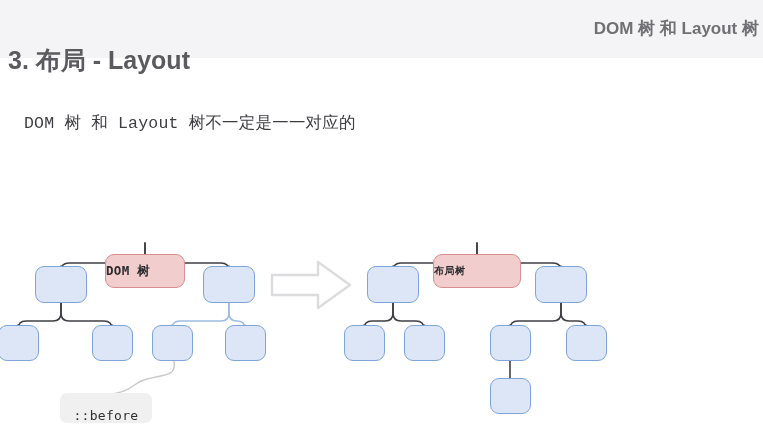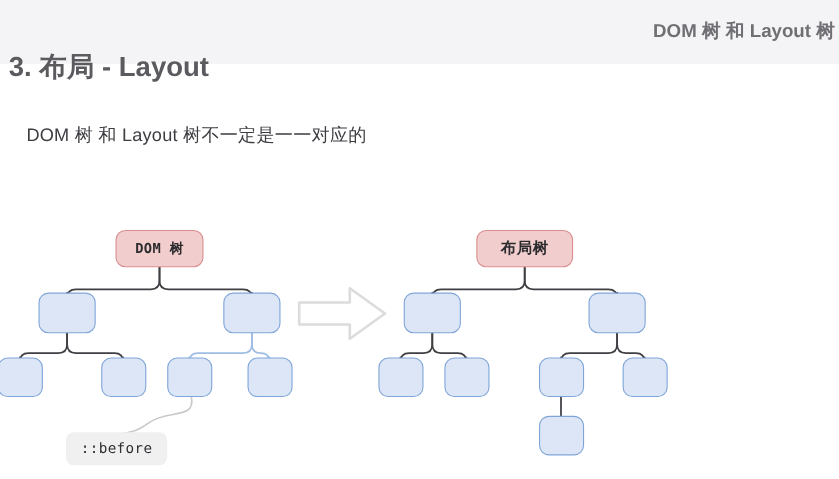--- a/index.html
+++ b/index.html
@@ -44,21 +44,21 @@
     font-weight: bold;
     color: #6f6f74;
     white-space: nowrap;
   }
 
   
   .caption {
     position: absolute;
     left: 24px;
     top: 112px;
-    font-family: Liberation Sans, sans-serif;
+    font-family: Liberation Mono, monospace;
     font-size: 16.5px;
     color: #3d3d42;
     white-space: nowrap;
     letter-spacing: 0.2px;
   }
 
   
   .stage {
     position: absolute;
     left: 0; top: 0;
@@ -77,32 +77,33 @@
     border: 1.3px solid #7fa5d8;
   }
   .root-node {
     position: absolute;
     box-sizing: border-box;
     border-radius: 9px;
     background: #f2cdcd;
     border: 1.3px solid #d98f8f;
     display: flex;
     align-items: center;
-    justify-content: center;
+    justify-content: flex-start;
     color: #2b2b2e;
+    margin-top: 45px;
   }
   .root-label-mono {
     font-family: "DejaVu Sans Mono", "Liberation Mono", monospace;
     font-size: 12.5px;
     font-weight: bold;
     letter-spacing: 0.3px;
   }
   .root-label-sans {
     font-family: "Liberation Sans", sans-serif;
-    font-size: 14px;
+    font-size: 10px;
     font-weight: bold;
     letter-spacing: 0.5px;
   }
 
   
   .chip {
     position: absolute;
     box-sizing: border-box;
     border-radius: 7px;
     background: #f0f0f0;
@@ -159,21 +160,21 @@
 </div>
 
 <div class="node" style="left:35px; top:266px; width:52px; height:37px;"></div>
 <div class="node" style="left:203px; top:266px; width:52px; height:37px;"></div>
 
 <div class="node" style="left:-2px; top:325px; width:41px; height:36px;"></div>
 <div class="node" style="left:92px; top:325px; width:41px; height:36px;"></div>
 <div class="node" style="left:152px; top:325px; width:41px; height:36px;"></div>
 <div class="node" style="left:225px; top:325px; width:41px; height:36px;"></div>
 
-<div class="chip" style="left:60px; top:393px; width:92px; height:30px;">
+<div class="chip" style="left:60px; top:393px; width:92px; height:30px;align-items:flex-end;">
   <span>::before</span>
 </div>
 
 <div class="root-node" style="left:433px; top:209px; width:88px; height:34px;">
   <span class="root-label-sans">布局树</span>
 </div>
 
 <div class="node" style="left:367px; top:266px; width:52px; height:37px;"></div>
 <div class="node" style="left:535px; top:266px; width:52px; height:37px;"></div>
 

